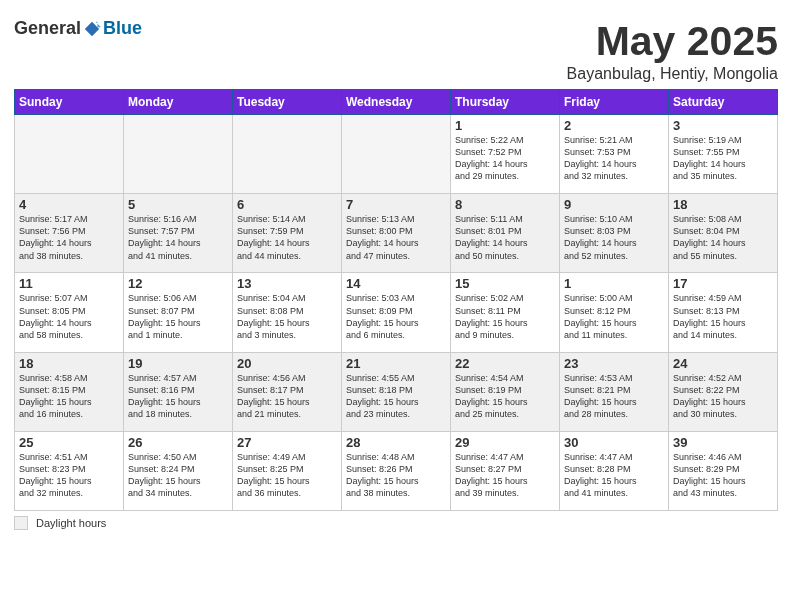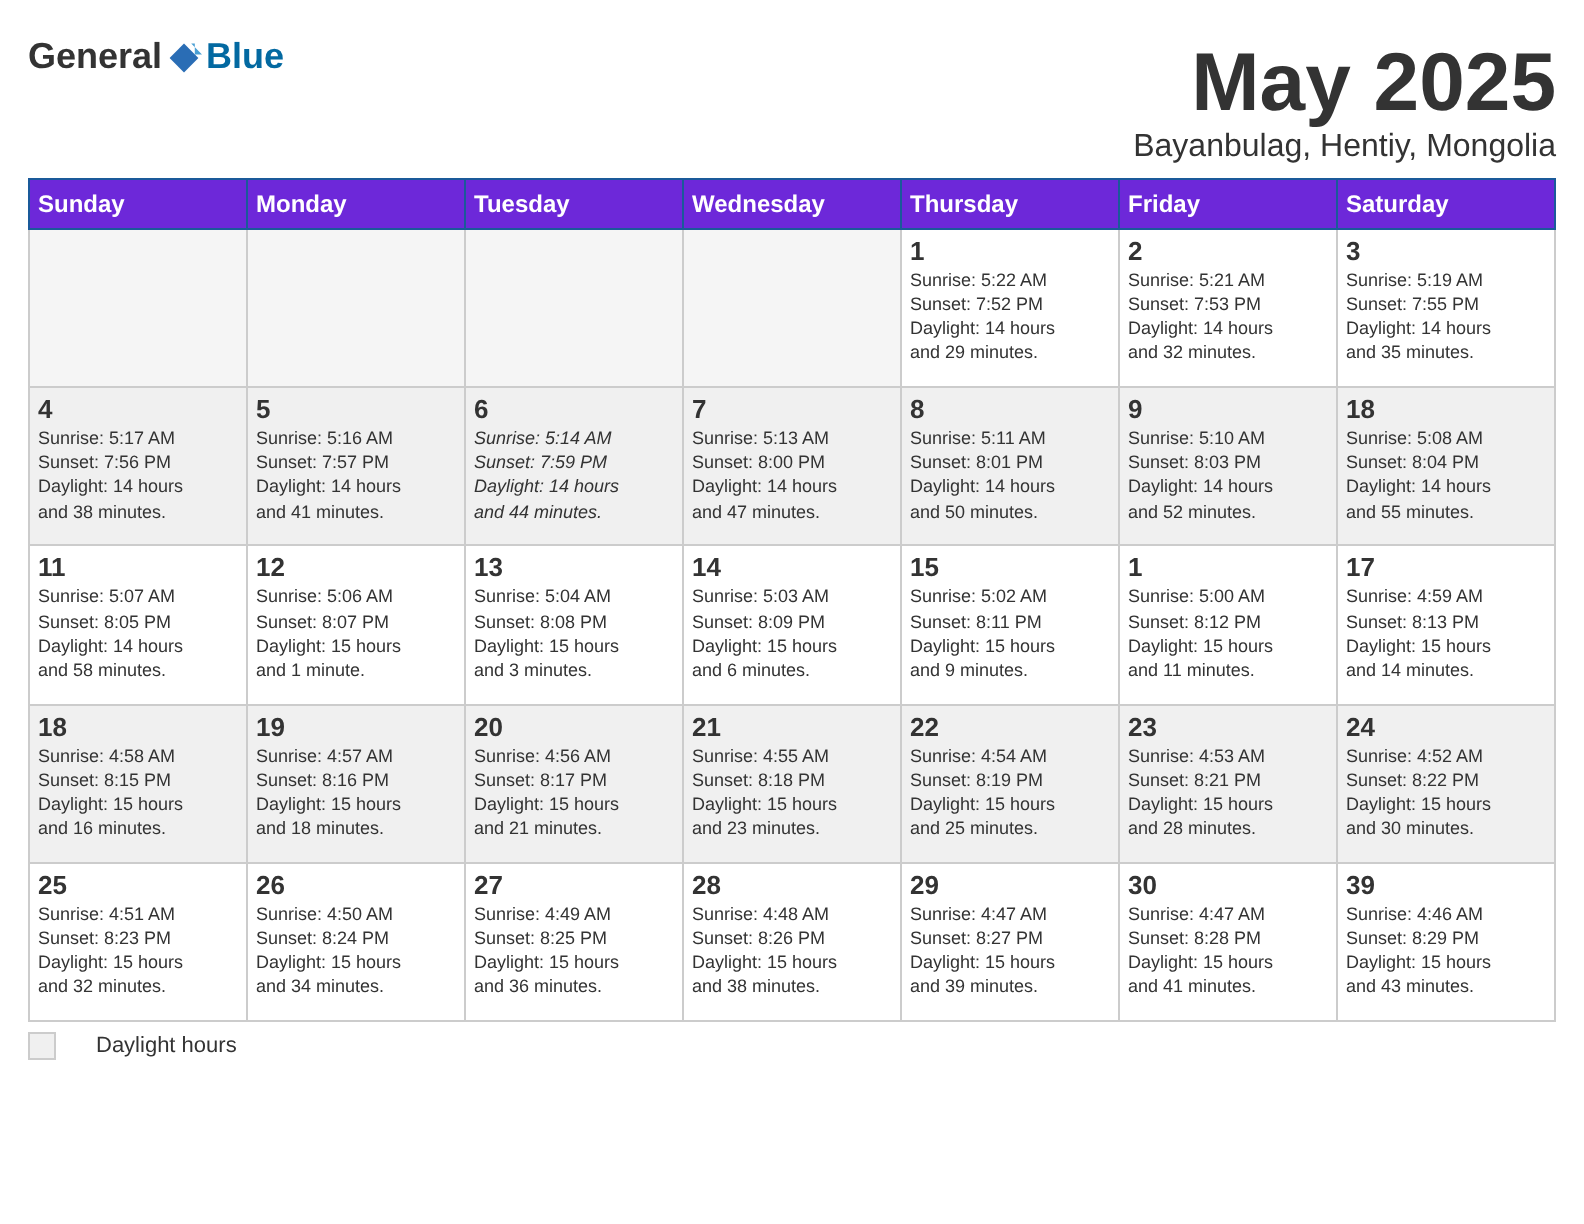--- a/index.html
+++ b/index.html
@@ -101,21 +101,21 @@
       font-size: 9px;
       color: #333;
       line-height: 1.35;
     }
     .footer {
       display: flex;
       align-items: center;
       margin-top: 5px;
       font-size: 11px;
       color: #333;
-      gap: 20px;
+      gap: 8px;
       text-align: right;
     }
     .footer-box {
       width: 14px;
       height: 14px;
       background: #f0f0f0;
       border: 1px solid #ccc;
       display: inline-block;
     }
   </style>
@@ -190,21 +190,21 @@
           </td>
           <td class="shaded">
             <span class="day-number">5</span>
             <div class="day-info" style="white-space: pre-line;">Sunrise: 5:16 AM
 Sunset: 7:57 PM
 Daylight: 14 hours
 and 41 minutes.</div>
           </td>
           <td class="shaded">
             <span class="day-number">6</span>
-            <div class="day-info" style="white-space: pre-line; font-style: italic;">Sunrise: 5:14 AM
+            <div class="day-info" style="white-space: pre-line;">Sunrise: 5:14 AM
 Sunset: 7:59 PM
 Daylight: 14 hours
 and 44 minutes.</div>
           </td>
           <td class="shaded">
             <span class="day-number">7</span>
             <div class="day-info" style="white-space: pre-line;">Sunrise: 5:13 AM
 Sunset: 8:00 PM
 Daylight: 14 hours
 and 47 minutes.</div>

